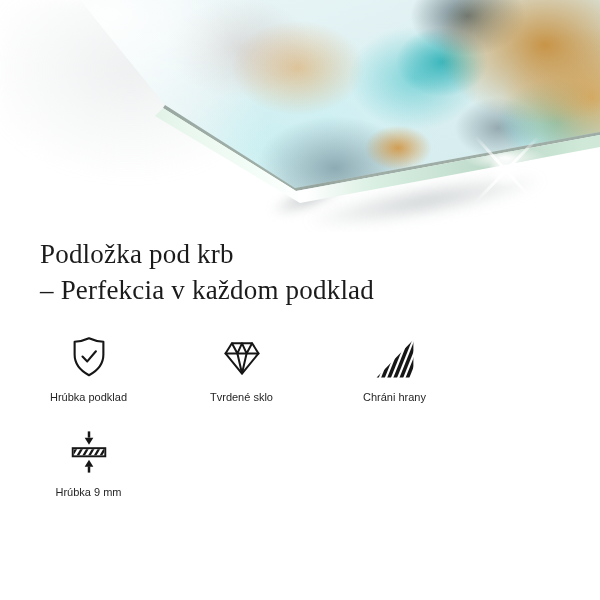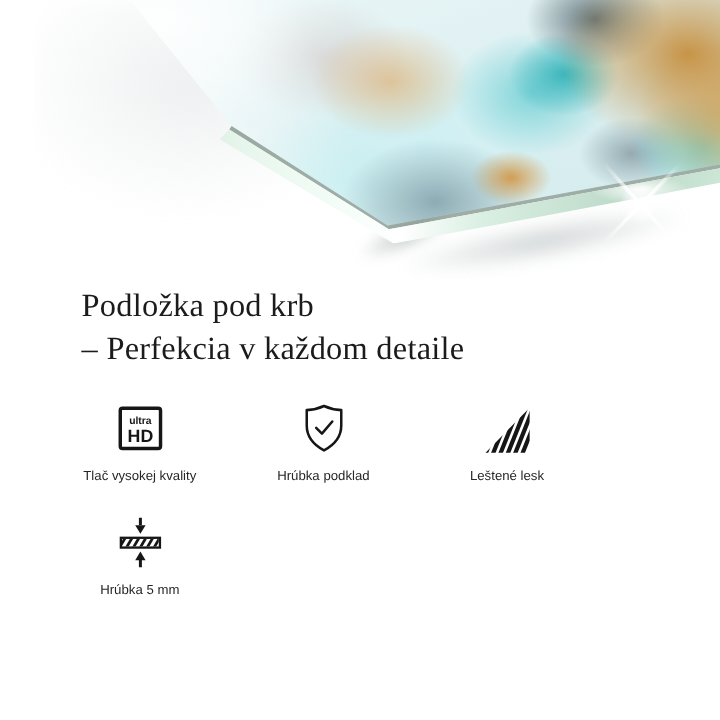--- a/index.html
+++ b/index.html
@@ -3,21 +3,21 @@
 <meta charset="utf-8">
 <style>
   * { box-sizing: border-box; margin: 0; padding: 0; }
   html, body { background: #ffffff; }
   body {
     width: 600px; height: 600px;
     font-family: "Liberation Sans", sans-serif;
     color: #1d1d1d;
     overflow: hidden;
   }
-  .page { position: relative; width: 476px; height: 600px; background: #fff; margin-left: 28px; }
+  .page { position: relative; width: 476px; height: 600px; background: #fff; }
 
   
   .hero { position: relative; width: 600px; height: 232px; overflow: hidden; background: #fff; }
   .hero > div { position: absolute; inset: 0; }
 
   .shadow-left {
     background: radial-gradient(220px 160px at 130px 70px, rgba(196,203,205,0.28), rgba(196,203,205,0) 70%);
     filter: blur(6px);
   }
   .shadow-edge {
@@ -132,68 +132,71 @@
     <div class="sparkle">
       <div class="ray ray1"></div>
       <div class="ray ray2"></div>
       <div class="glow"></div>
     </div>
   </div>
 
   <div class="content">
     <h1 class="title">
       <span>Podložka pod krb</span><br>
-      <span>– Perfekcia v každom detaile</span>
+      <span>– Perfekcia v každom podklad</span>
     </h1>
 
 
     <div class="features">
 
 
-      <div class="feature">
-        <div class="icon-box">
-          <svg width="46" height="46" viewBox="0 0 48 48">
-            <rect x="6.5" y="6.5" width="35" height="35" rx="2" stroke-width="3"></rect>
-            <text x="24" y="20.5" font-size="9" text-anchor="middle">ultra</text>
-            <text x="24" y="36" font-size="15.5" text-anchor="middle">HD</text>
-          </svg>
-        </div>
-        <div class="label">Tlač vysokej kvality</div>
-      </div>
 
       <div class="feature">
         <div class="icon-box">
           <svg width="46" height="46" viewBox="0 0 48 48">
             <path d="M24 4.5c4.8 2.2 9.8 3.4 15 3.6v13.4c0 9.3-5.7 16.7-15 21.6-9.3-4.9-15-12.3-15-21.6V8.1c5.2-.2 10.2-1.4 15-3.6z" stroke-linejoin="round"></path>
             <path d="M17.2 23.6l5 5 9-10.6" stroke-linecap="round" stroke-linejoin="round"></path>
           </svg>
         </div>
         <div class="label">Hrúbka podklad</div>
       </div>
 
+      <div class="feature">
+        <div class="icon-box">
+          <svg width="46" height="44" viewBox="0 0 48 48">
+            <g stroke-linejoin="round" stroke-linecap="round">
+              <path d="M13 8 h22 l7 11 -18 22 L6 19 Z"></path>
+              <path d="M6 19 h36"></path>
+              <path d="M13 8 l6 11 5-11 5 11 6-11"></path>
+              <path d="M19 19 l5 22 5-22"></path>
+            </g>
+          </svg>
+        </div>
+        <div class="label">Tvrdené sklo</div>
+      </div>
 
       <div class="feature">
         <div class="icon-box">
           <svg width="42" height="42" viewBox="0 0 48 48">
             <defs>
               <clipPath id="triClip">
                   <path d="M3 45 L45 2 L45 45 Z"></path>
                 </clipPath>
             </defs>
             <g clip-path="url(#triClip)" stroke-width="4">
               <line x1="1" y1="51" x2="23" y2="-4"></line>
               <line x1="8" y1="51" x2="30" y2="-4"></line>
               <line x1="15" y1="51" x2="37" y2="-4"></line>
               <line x1="22" y1="51" x2="44" y2="-4"></line>
               <line x1="29" y1="51" x2="51" y2="-4"></line>
               <line x1="36" y1="51" x2="58" y2="-4"></line>
             </g>
           </svg>
         </div>
-        <div class="label">Leštené lesk</div>
+        <div class="label">Chráni hrany</div>
       </div>
 
       <div class="feature">
         <div class="icon-box">
           <svg width="46" height="46" viewBox="0 0 48 48">
             <defs>
               <clipPath id="barClip">
                   <rect x="8" y="21" width="32" height="6.5"></rect>
                 </clipPath>
             </defs>
@@ -205,18 +208,18 @@
               <line x1="23" y1="30" x2="30" y2="18"></line>
               <line x1="29" y1="30" x2="36" y2="18"></line>
               <line x1="35" y1="30" x2="42" y2="18"></line>
             </g>
             <line x1="24" y1="2.5" x2="24" y2="9" stroke-width="2.6"></line>
             <path class="fillme" d="M19.5 9 h9 L24 16.5 Z"></path>
             <line x1="24" y1="45.5" x2="24" y2="39" stroke-width="2.6"></line>
             <path class="fillme" d="M19.5 39.5 h9 L24 32 Z" transform="translate(0,0)"></path>
           </svg>
         </div>
-        <div class="label">Hrúbka 5 mm</div>
+        <div class="label">Hrúbka 9 mm</div>
       </div>
 
     </div>
   </div>
 </div>
 
 </body></html>

